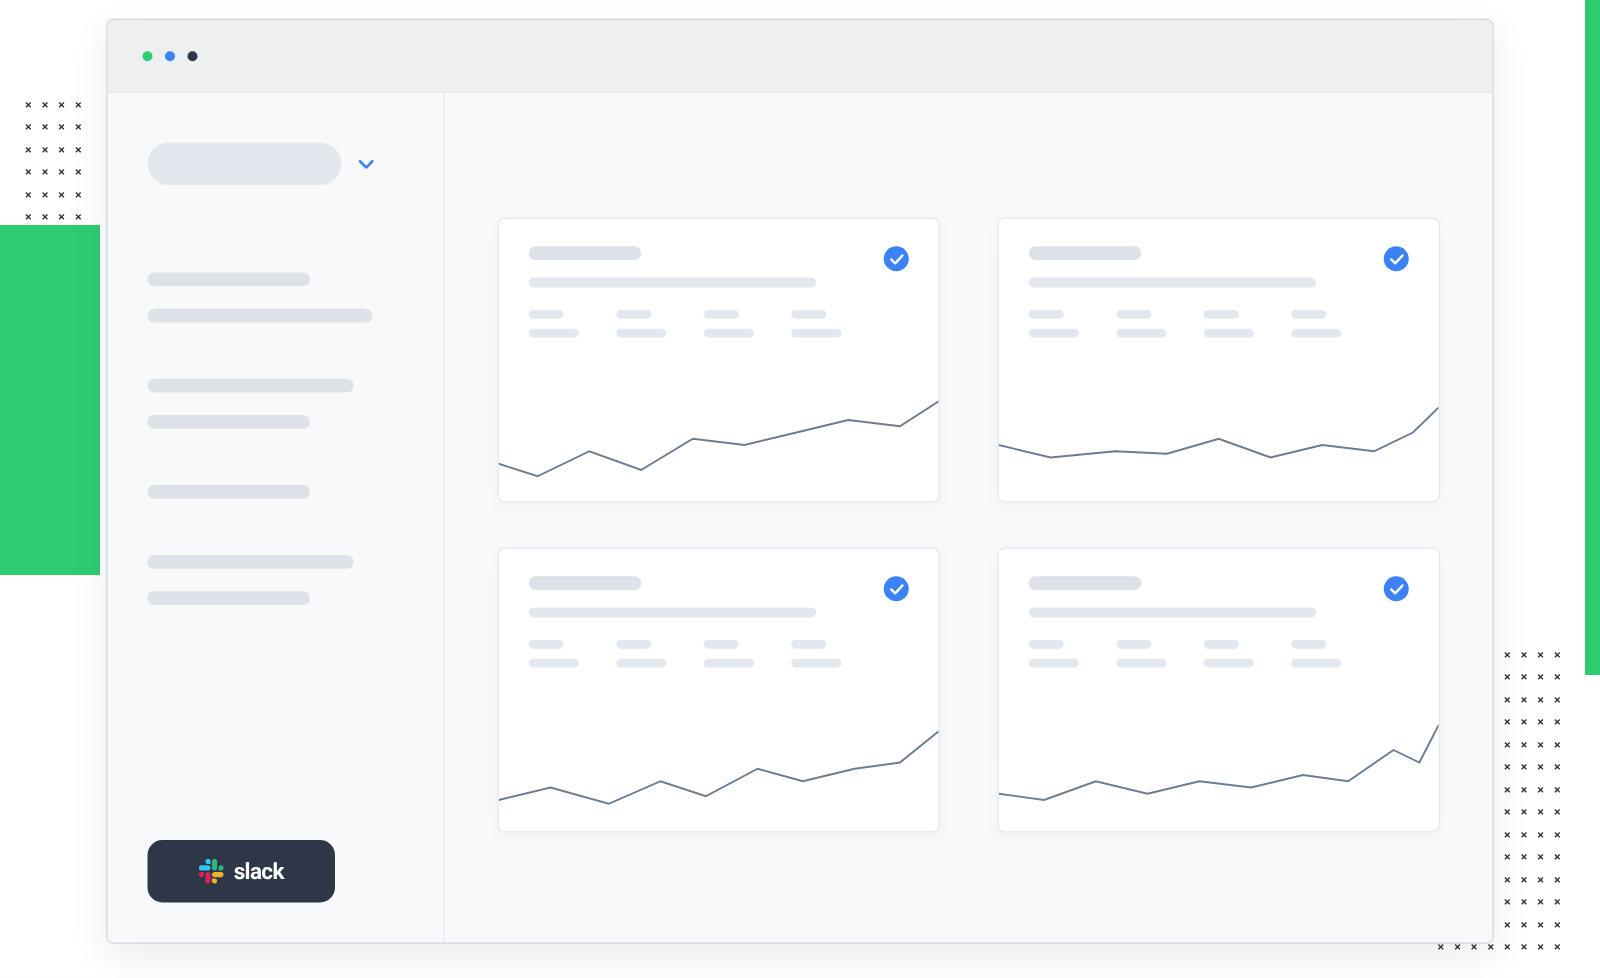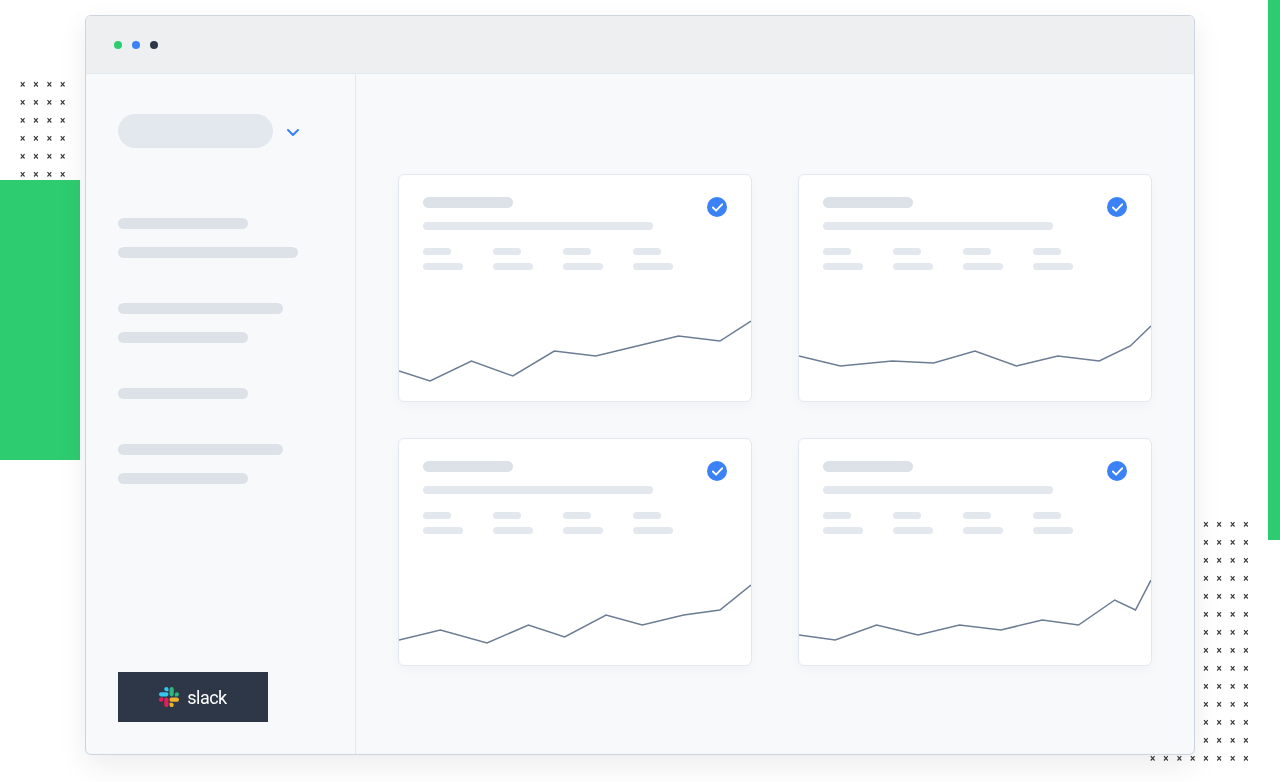--- a/index.html
+++ b/index.html
@@ -125,27 +125,27 @@
 }
 .nav-bar.w-sm { width: 130px; }
 .nav-bar.w-md { width: 165px; }
 .nav-bar.w-lg { width: 180px; }
 
 .slack-btn {
   margin-top: auto;
   width: 150px;
   height: 50px;
   background: #2D3748;
-  border-radius: 0;
+  border-radius: 12px;
   display: flex;
   align-items: center;
   justify-content: center;
   gap: 8px;
   color: #fff;
-  font-weight: 400;
+  font-weight: 700;
   font-size: 18px;
   letter-spacing: -0.5px;
 }
 .slack-icon {
   width: 20px;
   height: 20px;
 }
 
 .main {
   flex: 1;

